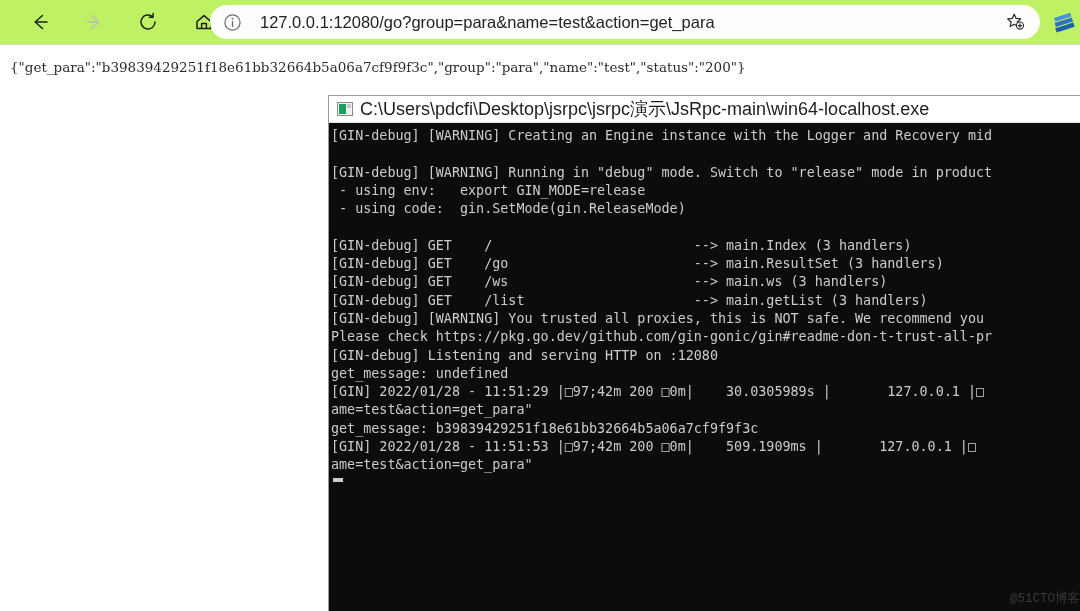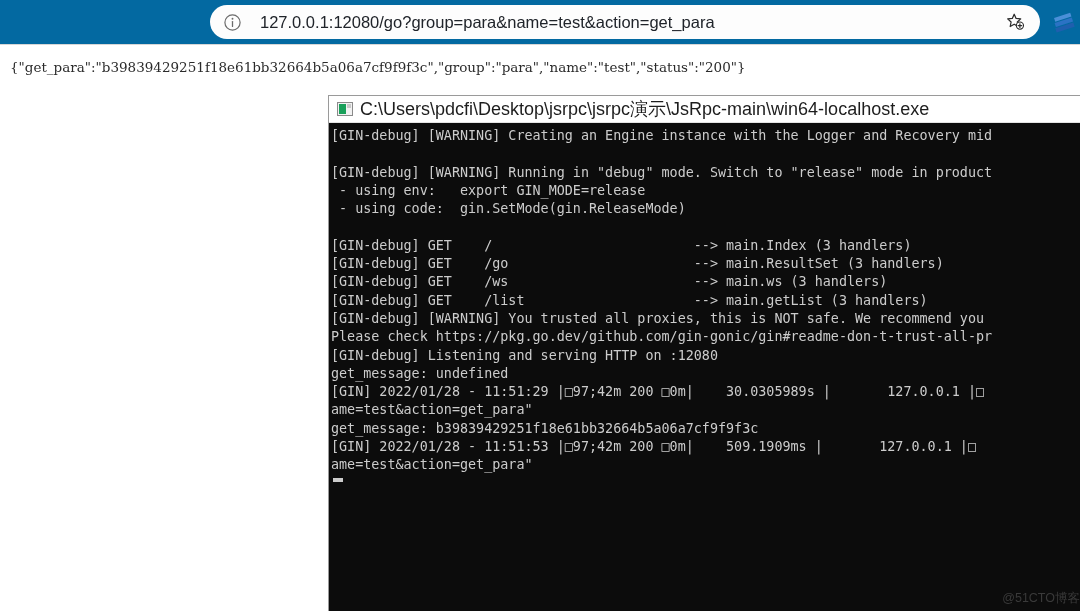--- a/index.html
+++ b/index.html
@@ -17,25 +17,24 @@
     height: 611px;
     background: #ffffff;
     overflow: hidden;
   }
 
   
   .browser-toolbar {
     position: absolute;
     left: 0; top: 0;
     width: 1080px; height: 44px;
-    background: #0369a1;
+    background: #bef264;
     display: flex;
     align-items: center;
     padding: 12px 8px;
-    justify-content: center;
   }
   .nav-btn {
     width: 36px; height: 36px;
     display: flex; align-items: center; justify-content: center;
     border-radius: 50%;
     flex: 0 0 auto;
   }
   .nav-btn svg { display: block; }
   .nav-btn.back { margin-left: 14px; }
   .nav-btn.forward { margin-left: 18px; }
@@ -171,21 +170,21 @@
     margin-left: 2px;
     width: 10px;
     height: 4px;
     background: #cccccc;
   }
 
   
   .watermark {
     position: absolute;
     right: 8px; bottom: 4px;
-    font-family: Liberation Sans, sans-serif;
+    font-family: Liberation Mono, monospace;
     font-size: 12.5px;
     color: #3a3a3a;
     white-space: nowrap;
   }
 </style>
 </head>
 <body>
 
 <div id="screen">
 

